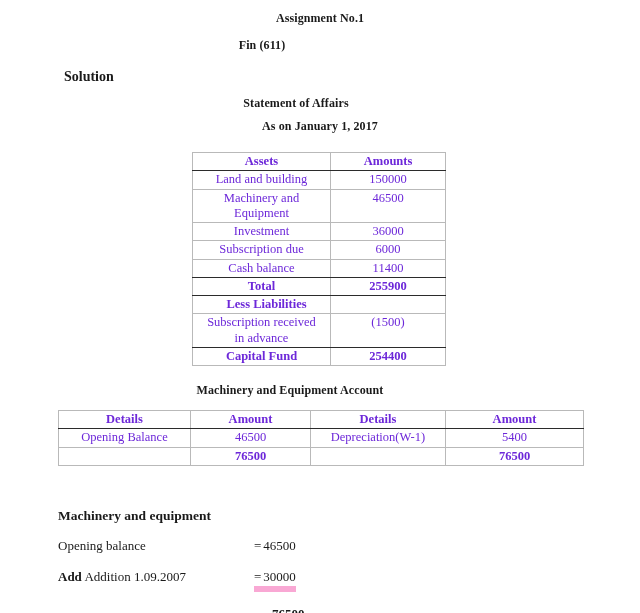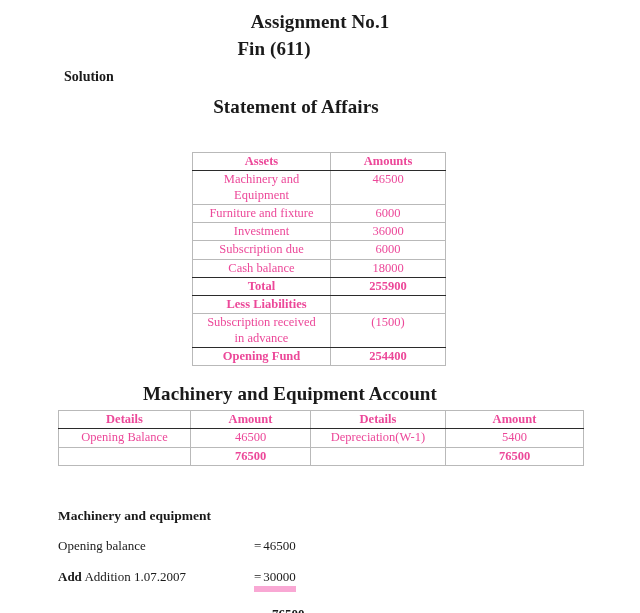--- a/index.html
+++ b/index.html
@@ -19,51 +19,51 @@
   .page {
     position: relative;
     width: 640px;
     height: 613px;
   }
 
   
   .ctr-heading {
     text-align: center;
     font-weight: bold;
-    font-size: 19px;
+    font-size: 12px;
     letter-spacing: 0.1px;
   }
   .left-heading {
     font-weight: bold;
     font-size: 14px;
     margin-left: 64px;
   }
 
   #assignment-title { position: absolute; left: 0; top: 11px;  width: 640px; }
-  #course-code      { position: absolute; left: 12px; top: 38px;  width: 524px; }
+  #course-code      { position: absolute; left: 0; top: 38px;  width: 524px; }
   #solution-label   { position: absolute; left: 0; top: 67px;  width: 640px; }
   #statement-title  { position: absolute; left: 0; top: 96px;  width: 592px; }
   #statement-date   { position: absolute; left: 0; top: 119px; width: 640px; }
   #machinery-acct-title { position: absolute; left: 0; top: 383px; width: 580px; }
 
   
   table.doc-table {
     border-collapse: collapse;
     font-size: 12.5px;
     table-layout: fixed;
   }
   table.doc-table td,
   table.doc-table th {
     border: 1px solid #b9b9b9;
     padding: 1px 4px;
     text-align: center;
     vertical-align: top;
     font-weight: normal;
     line-height: 1.22;
-    color: #ec4899;
+    color: #6d28d9;
   }
   table.doc-table .hd {
     font-weight: bold;
     border-bottom: 1px solid #2b2b2b;
   }
   table.doc-table .strong {
     font-weight: bold;
   }
   
   table.doc-table .rule-top > td { border-top: 1px solid #2b2b2b; }
@@ -139,69 +139,70 @@
   <div class="ctr-heading" id="assignment-title">Assignment No.1</div>
 
   <div class="ctr-heading" id="course-code">Fin (611)</div>
 
   <div id="solution-label">
     <span class="left-heading">Solution</span>
   </div>
 
   <div class="ctr-heading" id="statement-title">Statement of Affairs</div>
 
+  <div class="ctr-heading" id="statement-date">As on January 1, 2017</div>
 
   <table class="doc-table" id="statement-of-affairs-table">
     <colgroup>
       <col class="c-item">
         <col class="c-amt">
     </colgroup>
     <thead>
       <tr>
         <th class="hd">Assets</th>
         <th class="hd">Amounts</th>
       </tr>
     </thead>
     <tbody id="soa-body">
         <tr>
+          <td style="white-space: pre-line;">Land and building</td>
+          <td>150000</td>
+        </tr>
+        <tr>
           <td style="white-space: pre-line;">Machinery and
 Equipment</td>
           <td>46500</td>
         </tr>
         <tr>
-          <td style="white-space: pre-line;">Furniture and fixture</td>
-          <td>6000</td>
-        </tr>
-        <tr>
           <td style="white-space: pre-line;">Investment</td>
           <td>36000</td>
         </tr>
         <tr>
           <td style="white-space: pre-line;">Subscription due</td>
           <td>6000</td>
         </tr>
         <tr class="rule-bot">
           <td style="white-space: pre-line;">Cash balance</td>
-          <td>18000</td>
+          <td>11400</td>
         </tr>
         <tr class="rule-top rule-bot">
           <td class="strong" style="white-space: pre-line;">Total</td>
           <td class="strong">255900</td>
         </tr>
         <tr class="rule-top">
           <td class="strong" style="white-space: pre-line; padding-left: 14px;">Less Liabilities</td>
           <td class="strong"></td>
         </tr>
         <tr class="rule-bot">
           <td style="white-space: pre-line;">Subscription received
 in advance</td>
           <td>(1500)</td>
         </tr>
         <tr class="rule-top">
-          <td class="strong" style="white-space: pre-line;">Opening Fund</td>
+          <td class="strong" style="white-space: pre-line;">Capital Fund</td>
           <td class="strong">254400</td>
         </tr>
       </tbody>
   </table>
 
   <div class="ctr-heading" id="machinery-acct-title">Machinery and Equipment Account</div>
 
   <table class="doc-table" id="machinery-account-table">
     <colgroup>
       <col class="c-d1">
@@ -234,21 +235,21 @@
   </table>
 
   <div id="working-note">
     <div class="wn-title">Machinery and equipment</div>
     <div id="wn-lines">
         <div class="wn-row">
           <div class="wn-label"><span>Opening balance</span></div>
           <div class="wn-value"><span class="eq">=</span><span>46500</span></div>
         </div>
         <div class="wn-row">
-          <div class="wn-label"><span class="b">Add</span> <span>Addition 1.07.2007</span></div>
+          <div class="wn-label"><span class="b">Add</span> <span>Addition 1.09.2007</span></div>
           <div class="wn-value wn-underlined"><span class="eq">=</span><span>30000</span></div>
         </div>
       </div>
     <div class="wn-total-row">
       <div class="wn-total-spacer"></div>
       <div class="wn-total">76500</div>
     </div>
   </div>
 
 </div>

